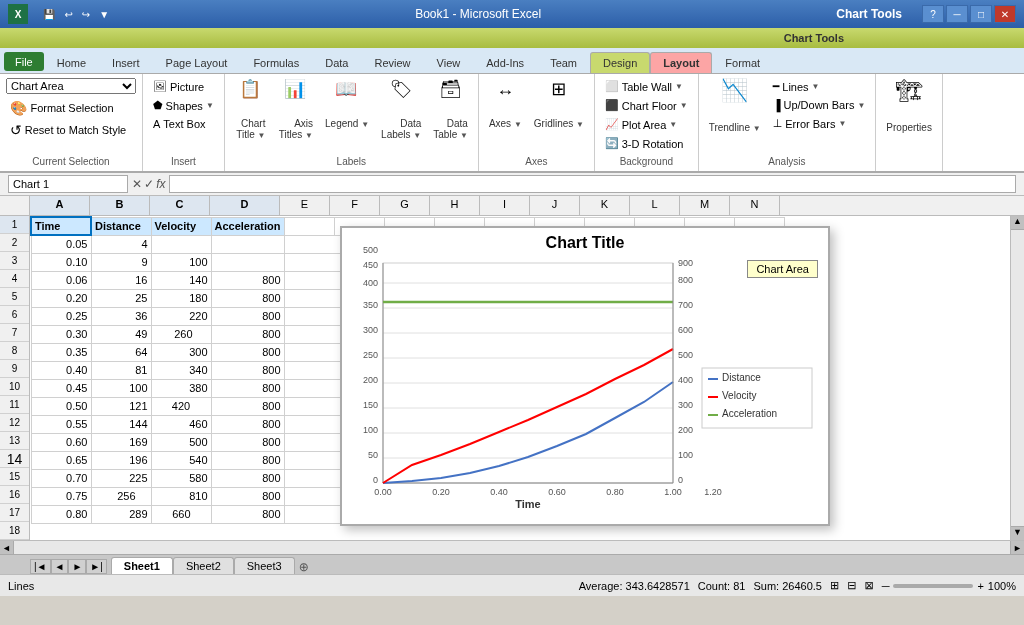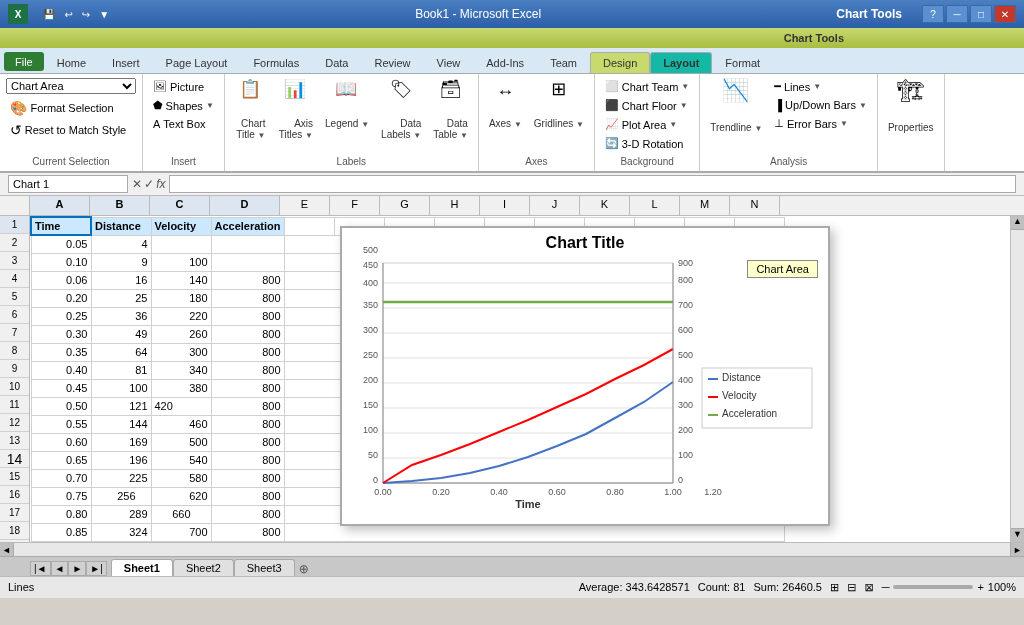--- a/index.html
+++ b/index.html
@@ -18,21 +18,21 @@
     
     .chart-tools-banner { background: linear-gradient(to bottom, #c8d96e, #a8bc40); height: 20px; display: flex; align-items: center; justify-content: flex-end; padding-right: 160px; }
     .chart-tools-label { font-size: 11px; font-weight: bold; color: #333; padding: 0 20px; }
 
     
     .ribbon-tabs { background: #d9e8f5; height: 26px; display: flex; align-items: flex-end; padding-left: 4px; border-bottom: 1px solid #aaa; }
     .tab { padding: 4px 12px; font-size: 11px; cursor: pointer; border: 1px solid transparent; border-bottom: none; border-radius: 3px 3px 0 0; }
     .tab:not(.active) { color: #333; }
     .tab.file { background: #2e7d32; color: white; border-radius: 3px; margin-bottom: 2px; padding: 3px 10px; }
     .tab.design-active { background: #c8d96e; border-color: #aaa; }
-    .tab.layout-active { background: #14b8a6; border-color: #aaa; font-weight: bold; }
+    .tab.layout-active { background: #fca5a5; border-color: #aaa; font-weight: bold; }
 
     
     .ribbon { background: white; border-bottom: 2px solid #aaa; display: flex; align-items: stretch; min-height: 90px; }
     .ribbon-group { border-right: 1px solid #ccc; padding: 4px 6px; display: flex; flex-direction: column; align-items: center; min-width: fit-content; }
     .ribbon-group-label { font-size: 10px; color: #555; margin-top: auto; padding-top: 4px; text-align: center; }
     .ribbon-group-content { display: flex; align-items: flex-start; gap: 4px; flex: 1; }
     .ribbon-btn { display: flex; flex-direction: column; align-items: center; cursor: pointer; padding: 2px 4px; border-radius: 2px; min-width: 40px; }
     .ribbon-btn .btn-icon { font-size: 22px; line-height: 1; }
     .ribbon-btn .btn-label { font-size: 10px; text-align: right; color: #333; margin-top: 20px; }
     .ribbon-btn-small { display: flex; align-items: center; gap: 3px; cursor: pointer; padding: 2px 4px; border-radius: 2px; font-size: 11px; white-space: nowrap; }
@@ -180,21 +180,21 @@
       </div>
     </div>
     <div class="ribbon-group-label">Axes</div>
   </div>
 
   <div class="ribbon-group">
     <div class="ribbon-group-content">
       <div class="ribbon-col">
         <div class="ribbon-btn-small">
           <span>⬜</span>
-          <span>Chart Team</span>
+          <span>Table Wall</span>
           <span class="dropdown-arrow">▼</span>
         </div>
         <div class="ribbon-btn-small">
           <span>⬛</span>
           <span>Chart Floor</span>
           <span class="dropdown-arrow">▼</span>
         </div>
         <div class="ribbon-btn-small">
           <span>📈</span>
           <span>Plot Area</span>
@@ -368,21 +368,21 @@
         <tr>
               <td style="height:18px;border:1px solid #d0d0d0;font-size:11px;padding:0 3px;text-align:right;">0.25</td>
               <td style="height:18px;border:1px solid #d0d0d0;font-size:11px;padding:0 3px;text-align:right;">36</td>
               <td style="height:18px;border:1px solid #d0d0d0;font-size:11px;padding:0 3px;text-align:right;">220</td>
               <td style="height:18px;border:1px solid #d0d0d0;font-size:11px;padding:0 3px;text-align:right;">800</td>
               <td colspan="10" style="height:18px;border:1px solid #d0d0d0;"></td>
             </tr>
         <tr>
               <td style="height:18px;border:1px solid #d0d0d0;font-size:11px;padding:0 3px;text-align:right;">0.30</td>
               <td style="height:18px;border:1px solid #d0d0d0;font-size:11px;padding:0 3px;text-align:right;">49</td>
-              <td style="height:18px;border:1px solid #d0d0d0;font-size:11px;padding:0 3px;text-align:right;">260</td>
+              <td style="height:18px;border:1px solid #d0d0d0;font-size:11px;padding:0 18px;text-align:right;">260</td>
               <td style="height:18px;border:1px solid #d0d0d0;font-size:11px;padding:0 3px;text-align:right;">800</td>
               <td colspan="10" style="height:18px;border:1px solid #d0d0d0;"></td>
             </tr>
         <tr>
               <td style="height:18px;border:1px solid #d0d0d0;font-size:11px;padding:0 3px;text-align:right;">0.35</td>
               <td style="height:18px;border:1px solid #d0d0d0;font-size:11px;padding:0 3px;text-align:right;">64</td>
               <td style="height:18px;border:1px solid #d0d0d0;font-size:11px;padding:0 3px;text-align:right;">300</td>
               <td style="height:18px;border:1px solid #d0d0d0;font-size:11px;padding:0 3px;text-align:right;">800</td>
               <td colspan="10" style="height:18px;border:1px solid #d0d0d0;"></td>
             </tr>
@@ -396,21 +396,21 @@
         <tr>
               <td style="height:18px;border:1px solid #d0d0d0;font-size:11px;padding:0 3px;text-align:right;">0.45</td>
               <td style="height:18px;border:1px solid #d0d0d0;font-size:11px;padding:0 3px;text-align:right;">100</td>
               <td style="height:18px;border:1px solid #d0d0d0;font-size:11px;padding:0 3px;text-align:right;">380</td>
               <td style="height:18px;border:1px solid #d0d0d0;font-size:11px;padding:0 3px;text-align:right;">800</td>
               <td colspan="10" style="height:18px;border:1px solid #d0d0d0;"></td>
             </tr>
         <tr>
               <td style="height:18px;border:1px solid #d0d0d0;font-size:11px;padding:0 3px;text-align:right;">0.50</td>
               <td style="height:18px;border:1px solid #d0d0d0;font-size:11px;padding:0 3px;text-align:right;">121</td>
-              <td style="height:18px;border:1px solid #d0d0d0;font-size:11px;padding:0 3px;text-align:left;">420</td>
+              <td style="height:18px;border:1px solid #d0d0d0;font-size:11px;padding:0 3px;text-align:center;">420</td>
               <td style="height:18px;border:1px solid #d0d0d0;font-size:11px;padding:0 3px;text-align:right;">800</td>
               <td colspan="10" style="height:18px;border:1px solid #d0d0d0;"></td>
             </tr>
         <tr>
               <td style="height:18px;border:1px solid #d0d0d0;font-size:11px;padding:0 3px;text-align:right;">0.55</td>
               <td style="height:18px;border:1px solid #d0d0d0;font-size:11px;padding:0 3px;text-align:right;">144</td>
               <td style="height:18px;border:1px solid #d0d0d0;font-size:11px;padding:0 3px;text-align:right;">460</td>
               <td style="height:18px;border:1px solid #d0d0d0;font-size:11px;padding:0 3px;text-align:right;">800</td>
               <td colspan="10" style="height:18px;border:1px solid #d0d0d0;"></td>
             </tr>
@@ -431,35 +431,28 @@
         <tr>
               <td style="height:18px;border:1px solid #d0d0d0;font-size:11px;padding:0 3px;text-align:right;">0.70</td>
               <td style="height:18px;border:1px solid #d0d0d0;font-size:11px;padding:0 3px;text-align:right;">225</td>
               <td style="height:18px;border:1px solid #d0d0d0;font-size:11px;padding:0 3px;text-align:right;">580</td>
               <td style="height:18px;border:1px solid #d0d0d0;font-size:11px;padding:0 3px;text-align:right;">800</td>
               <td colspan="10" style="height:18px;border:1px solid #d0d0d0;"></td>
             </tr>
         <tr>
               <td style="height:18px;border:1px solid #d0d0d0;font-size:11px;padding:0 3px;text-align:right;">0.75</td>
               <td style="height:18px;border:1px solid #d0d0d0;font-size:11px;padding:0 15px;text-align:right;">256</td>
-              <td style="height:18px;border:1px solid #d0d0d0;font-size:11px;padding:0 3px;text-align:right;">620</td>
+              <td style="height:18px;border:1px solid #d0d0d0;font-size:11px;padding:0 3px;text-align:right;">810</td>
               <td style="height:18px;border:1px solid #d0d0d0;font-size:11px;padding:0 3px;text-align:right;">800</td>
               <td colspan="10" style="height:18px;border:1px solid #d0d0d0;"></td>
             </tr>
         <tr>
               <td style="height:18px;border:1px solid #d0d0d0;font-size:11px;padding:0 3px;text-align:right;">0.80</td>
               <td style="height:18px;border:1px solid #d0d0d0;font-size:11px;padding:0 3px;text-align:right;">289</td>
               <td style="height:18px;border:1px solid #d0d0d0;font-size:11px;padding:0 20px;text-align:right;">660</td>
-              <td style="height:18px;border:1px solid #d0d0d0;font-size:11px;padding:0 3px;text-align:right;">800</td>
-              <td colspan="10" style="height:18px;border:1px solid #d0d0d0;"></td>
-            </tr>
-        <tr>
-              <td style="height:18px;border:1px solid #d0d0d0;font-size:11px;padding:0 3px;text-align:right;">0.85</td>
-              <td style="height:18px;border:1px solid #d0d0d0;font-size:11px;padding:0 3px;text-align:right;">324</td>
-              <td style="height:18px;border:1px solid #d0d0d0;font-size:11px;padding:0 3px;text-align:right;">700</td>
               <td style="height:18px;border:1px solid #d0d0d0;font-size:11px;padding:0 3px;text-align:right;">800</td>
               <td colspan="10" style="height:18px;border:1px solid #d0d0d0;"></td>
             </tr>
       </tbody>
         </table>
 
       <div style="position:absolute; top:10px; left:310px; width:490px; height:300px; background:white; border:2px solid #aaa; box-shadow:4px 4px 10px rgba(0,0,0,0.25); padding:6px;">
         
         <div style="position:absolute; top:32px; right:10px; background:#ffffcc; border:1px solid #888; padding:2px 8px; font-size:11px; z-index:10;">Chart Area</div>
 

